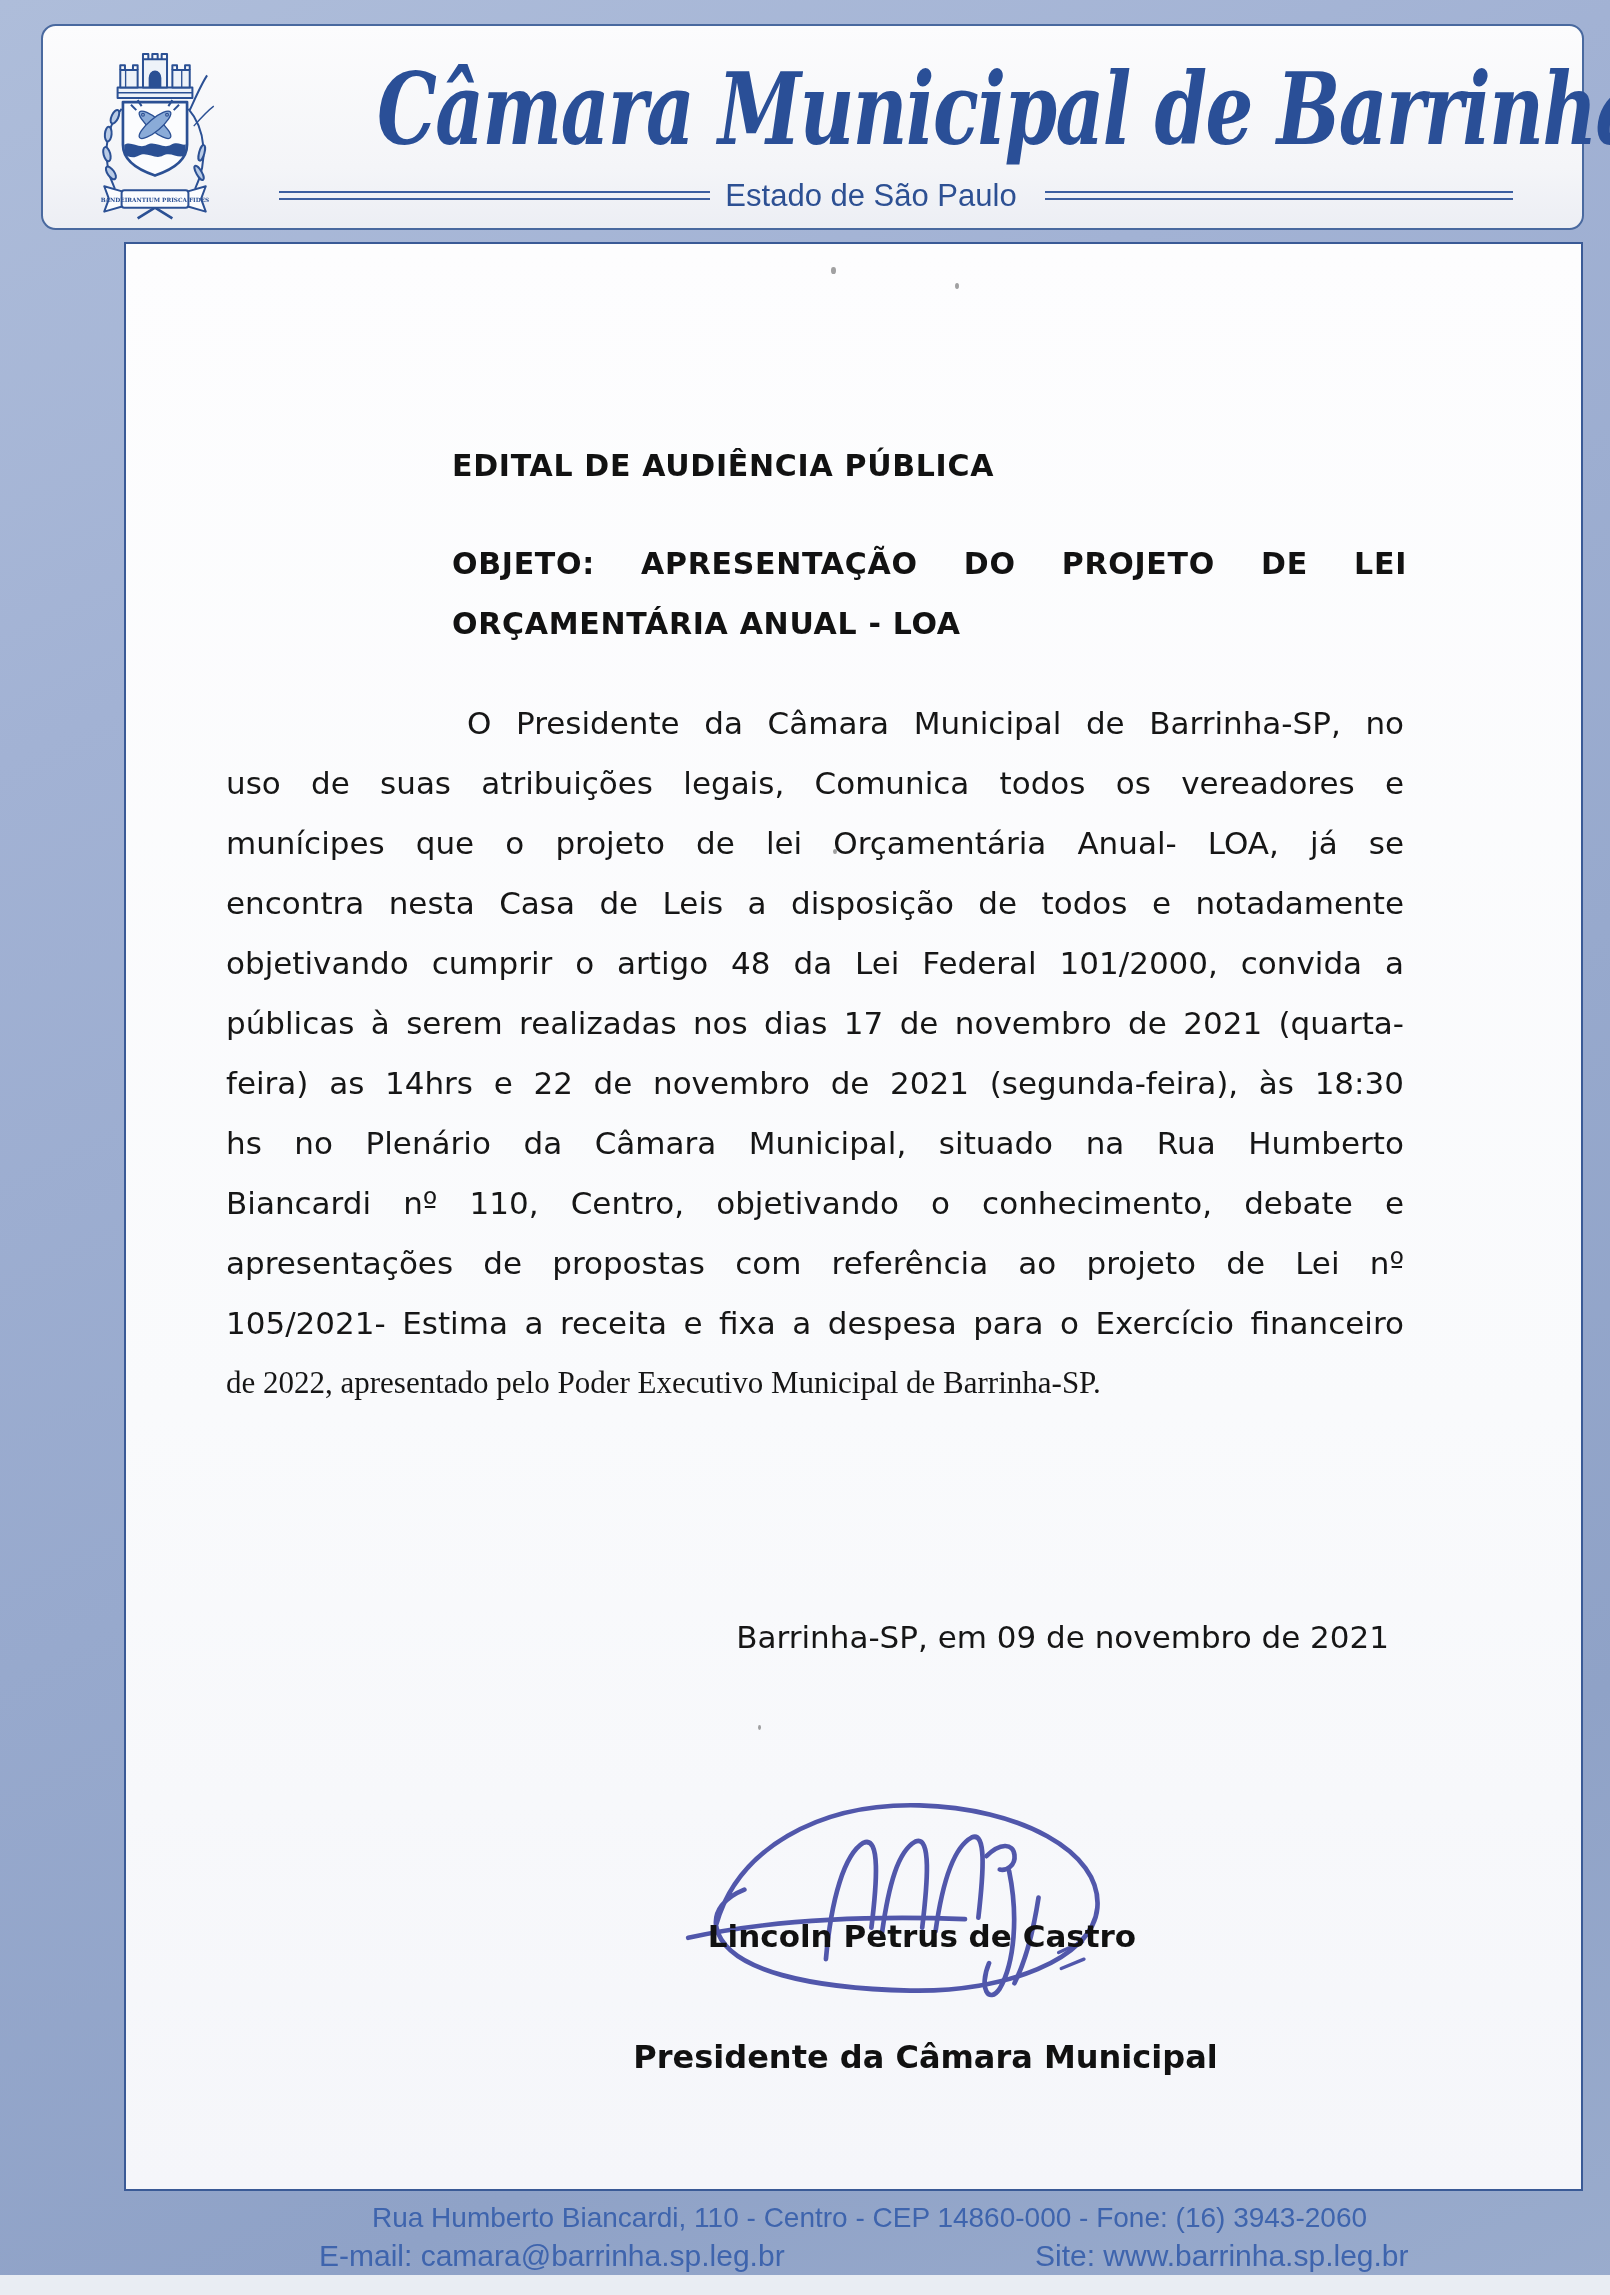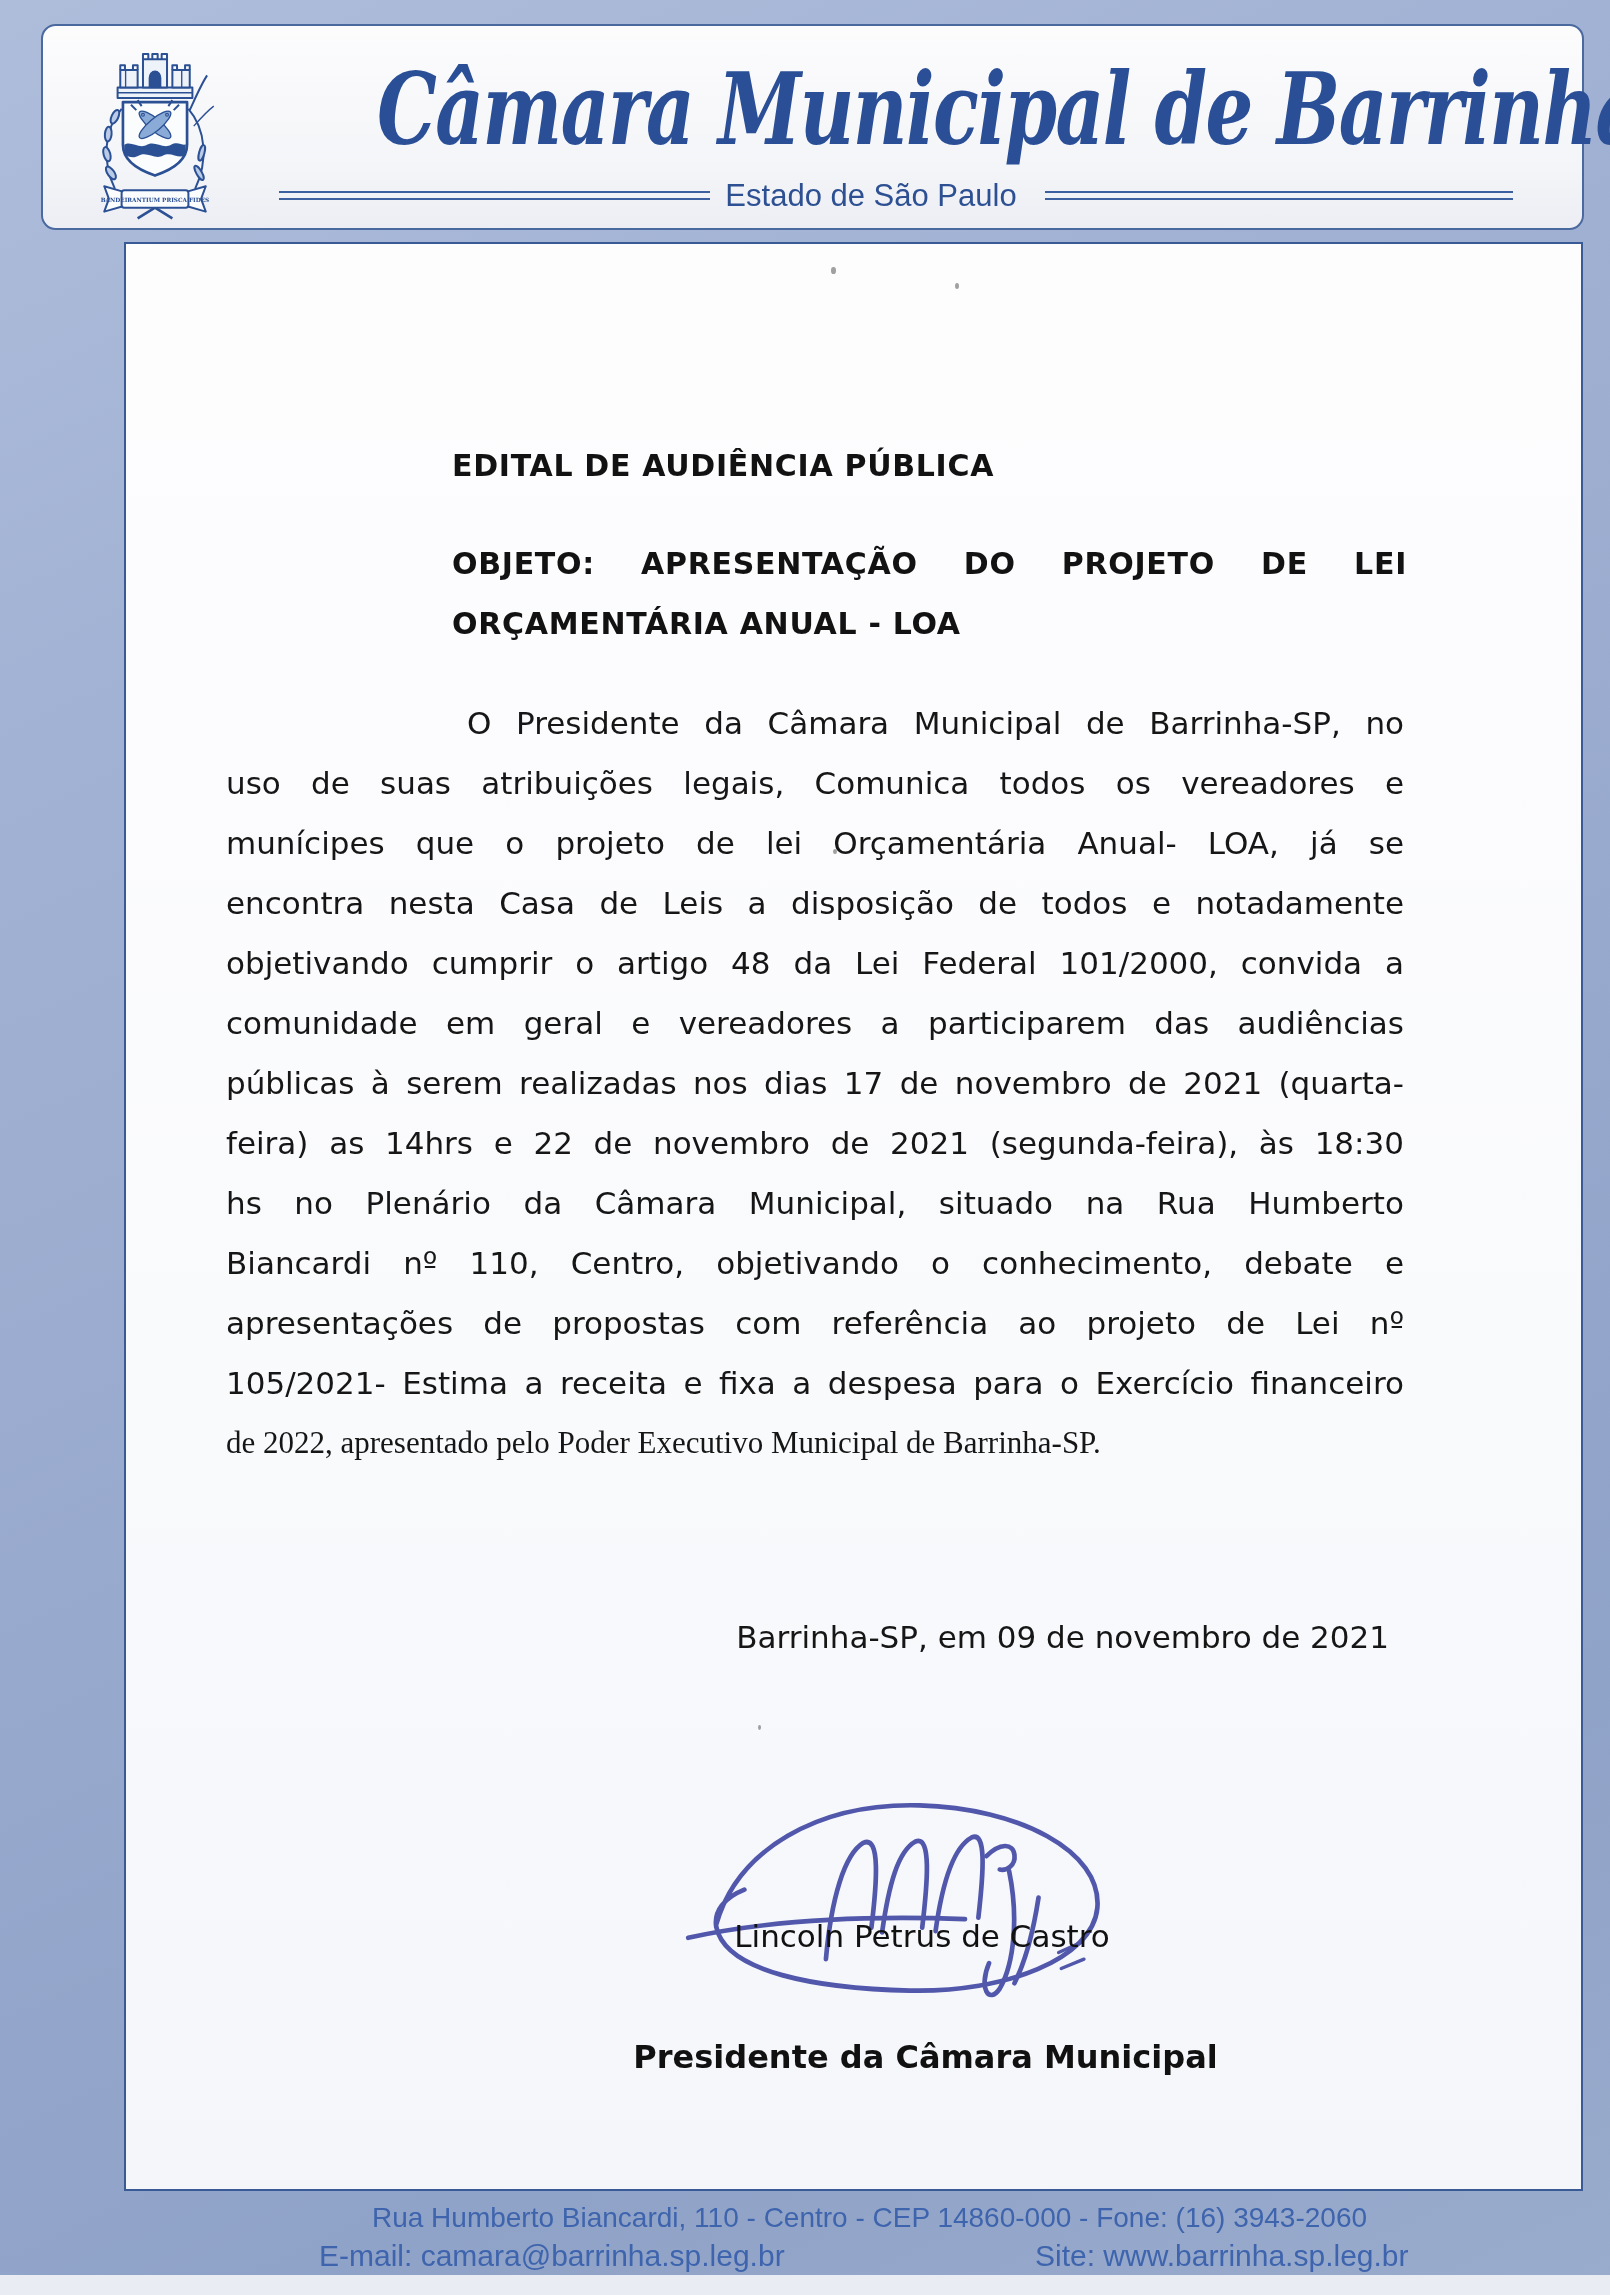--- a/index.html
+++ b/index.html
@@ -57,21 +57,21 @@
   }
   .bline.first { padding-left:241px; }
   .bline.last  { text-align-last:left;font-family:Liberation Serif, serif; }
   .dateline {
     position:absolute; right:192px; top:1363px; line-height:60px;
     font-size:31px; color:#161616;
   }
   .signature-svg { position:absolute; left:558px; top:1540px; }
   .signer-name  {
     position:absolute; left:395px; width:802px; top:1672px; text-align:center;
-    font-size:31px; line-height:40px; font-weight:normal; color:#111;
+    font-size:31px; line-height:40px; font-weight:bold; color:#111;
   }
   .signer-title {
     position:absolute; left:395px; width:809px; top:1784px; text-align:center;
     font-size:32px; line-height:43px; font-weight:bold; color:#111;margin-top:8px;
   }
   .speck { position:absolute; background:#555; border-radius:50%; opacity:.55; }
   
   .footer-address {
     position:absolute; left:138px; width:1463px; top:2199px; text-align:center;
     font-family:"Liberation Sans", sans-serif; font-size:28px; line-height:37px;
@@ -155,21 +155,20 @@
       <div class="jline">OBJETO: APRESENTAÇÃO DO PROJETO DE LEI</div>
       <div>ORÇAMENTÁRIA ANUAL - LOA</div>
     </div>
 
     <div class="body-block">
       <div class="bline first">O Presidente da Câmara Municipal de Barrinha-SP, no</div>
       <div class="bline">uso de suas atribuições legais, Comunica todos os vereadores e</div>
       <div class="bline">munícipes que o projeto de lei Orçamentária Anual- LOA, já se</div>
       <div class="bline">encontra nesta Casa de Leis a disposição de todos e notadamente</div>
       <div class="bline">objetivando cumprir o artigo 48 da Lei Federal 101/2000, convida a</div>
-      <div class="bline">comunidade em geral e vereadores a participarem das audiências</div>
       <div class="bline">públicas à serem realizadas nos dias 17 de novembro de 2021 (quarta-</div>
       <div class="bline">feira) as 14hrs e 22 de novembro de 2021 (segunda-feira), às 18:30</div>
       <div class="bline">hs no Plenário da Câmara Municipal, situado na Rua Humberto</div>
       <div class="bline">Biancardi nº 110, Centro, objetivando o conhecimento, debate e</div>
       <div class="bline">apresentações de propostas com referência ao projeto de Lei nº</div>
       <div class="bline">105/2021- Estima a receita e fixa a despesa para o Exercício financeiro</div>
       <div class="bline last">de 2022, apresentado pelo Poder Executivo Municipal de Barrinha-SP.</div>
     </div>
 
     <div class="dateline">Barrinha-SP, em 09 de novembro de 2021</div>

